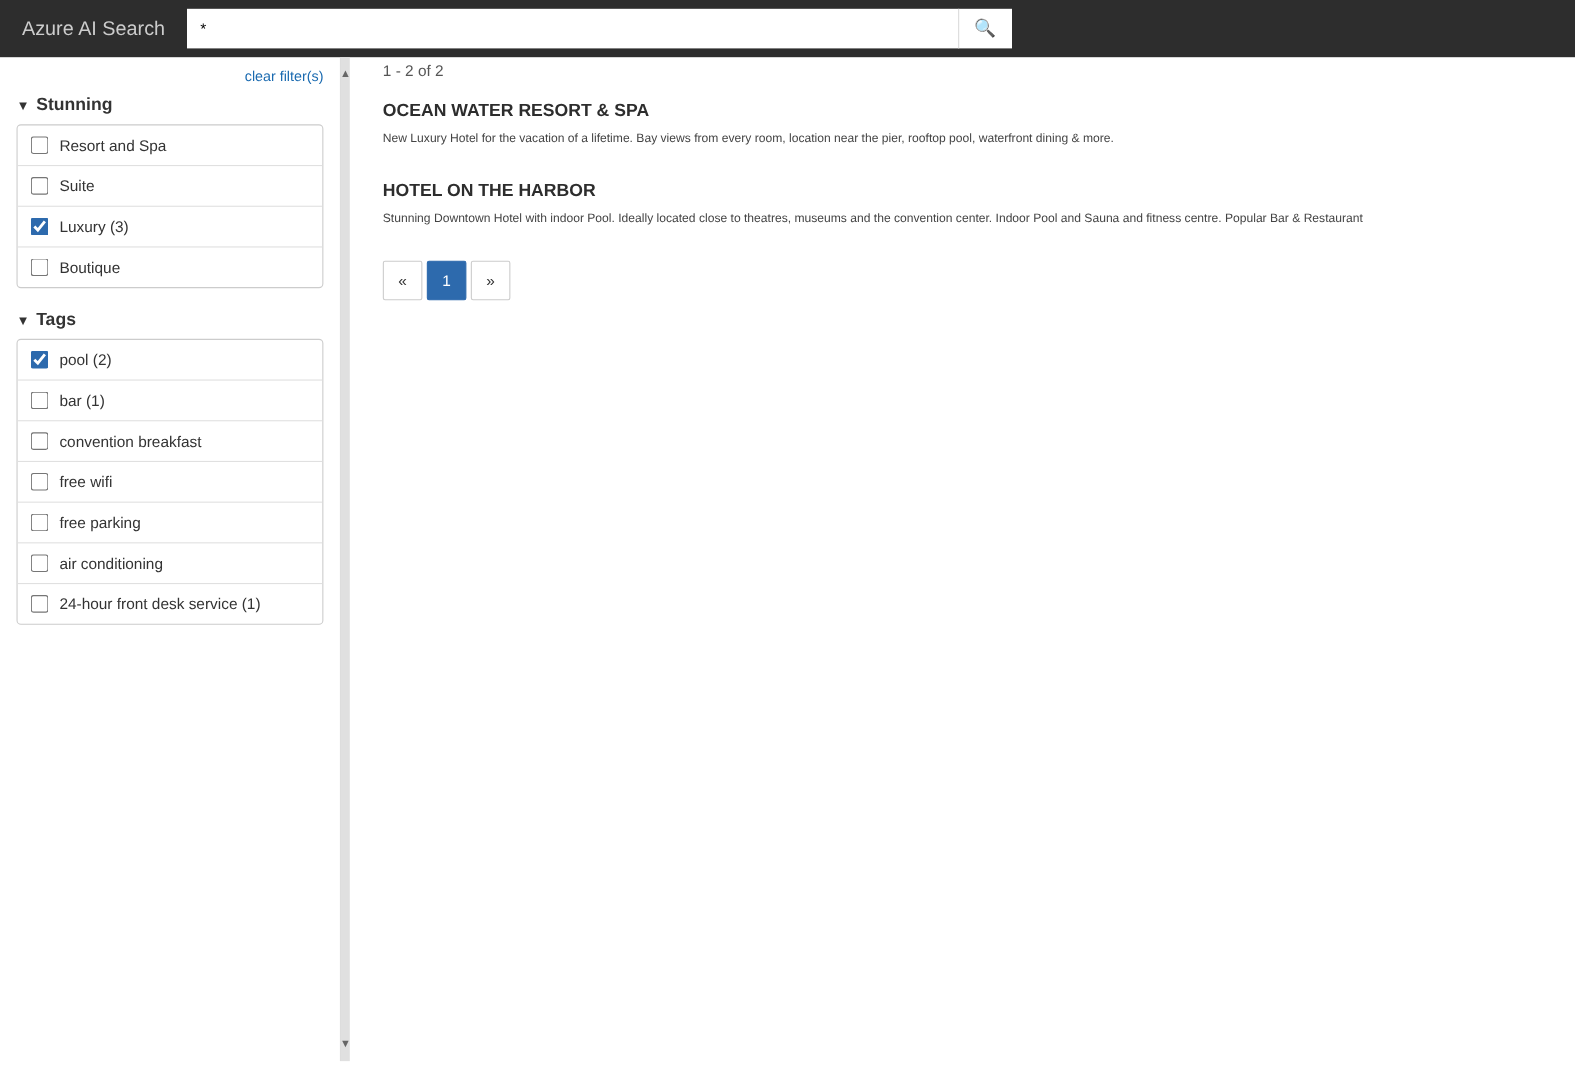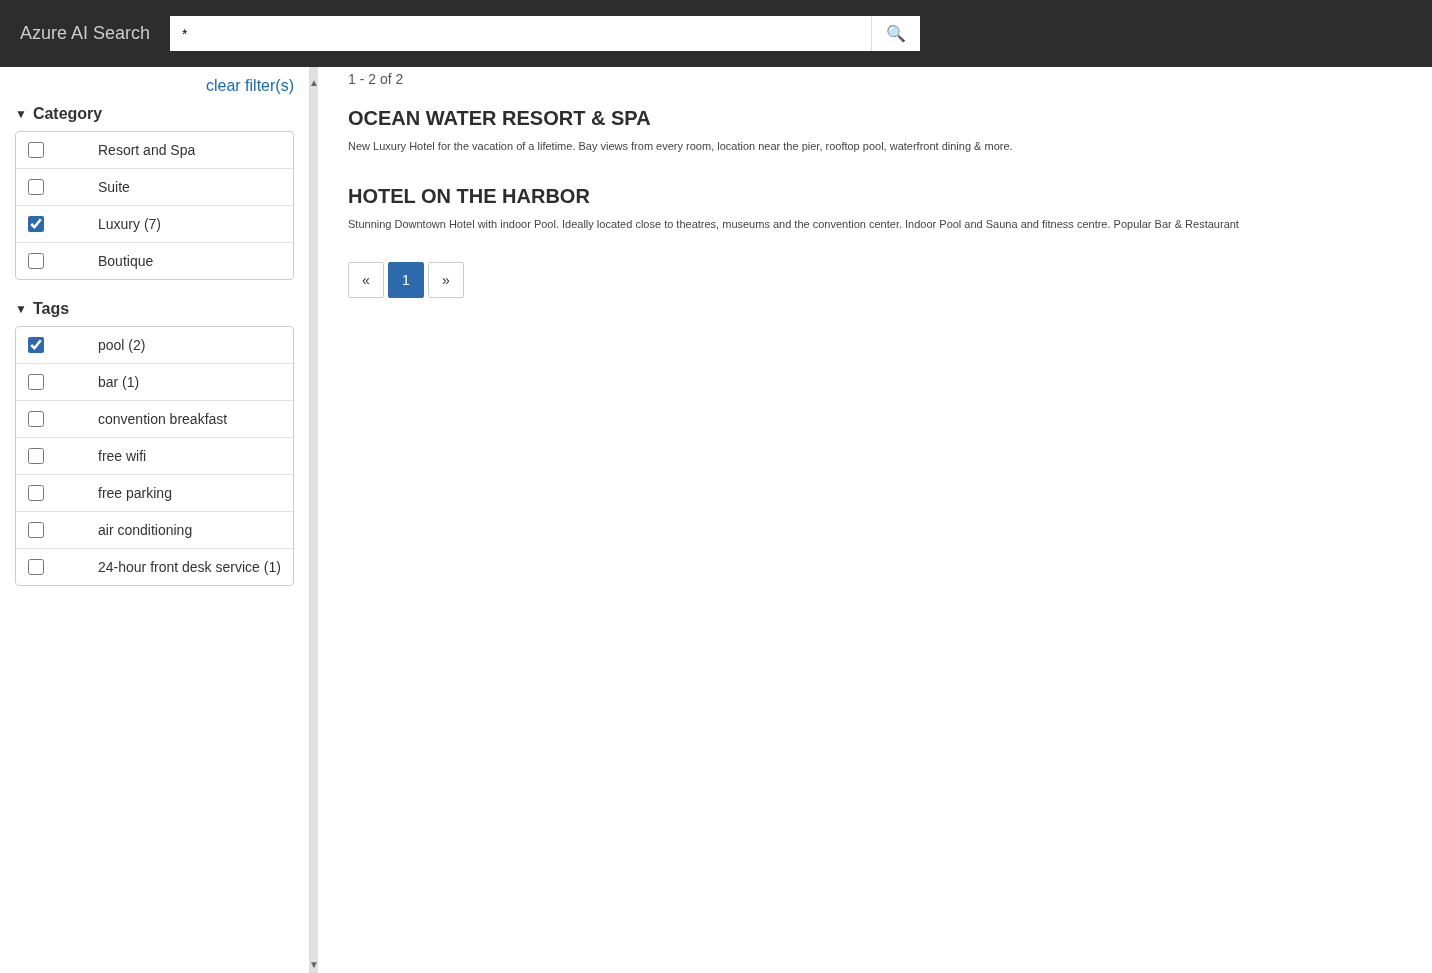--- a/index.html
+++ b/index.html
@@ -4,21 +4,21 @@
   <style>
     * { box-sizing: border-box; margin: 0; padding: 0; }
     body { font-family: 'Segoe UI', Arial, sans-serif; font-size: 14px; color: #333; background: #fff; }
 
     
     .header {
       background: #2d2d2d;
       display: flex;
       align-items: center;
       padding: 10px 20px;
-      height: 67px;
+      height: 52px;
     }
     .header-title {
       color: #ccc;
       font-size: 18px;
       font-weight: 300;
       white-space: nowrap;
       margin-right: 20px;
     }
     .search-container {
       display: flex;
@@ -56,21 +56,21 @@
       min-width: 310px;
       overflow-y: auto;
       padding: 10px 15px;
       border-right: 1px solid #ddd;
       position: relative;
     }
     .clear-filters {
       display: block;
       text-align: right;
       color: #1a6ab0;
-      font-size: 16px;
+      font-size: 13px;
       cursor: pointer;
       margin-bottom: 10px;
       text-decoration: none;
     }
 
     .facet-section { margin-bottom: 20px; }
     .facet-header {
       display: flex;
       align-items: center;
       font-size: 16px;
@@ -99,21 +99,20 @@
     .facet-item input[type="checkbox"] {
       margin-right: 10px;
       width: 16px;
       height: 16px;
       cursor: pointer;
       accent-color: #2d6aad;
     }
     .facet-label {
       font-size: 14px;
       color: #333;
-      margin-left: 44px;
     }
 
     
     .sidebar::-webkit-scrollbar { width: 8px; }
     .sidebar::-webkit-scrollbar-track { background: #f1f1f1; }
     .sidebar::-webkit-scrollbar-thumb { background: #aaa; border-radius: 4px; }
 
     
     .divider {
       width: 8px;
@@ -140,21 +139,21 @@
     .results-count {
       font-size: 14px;
       color: #555;
       margin-bottom: 20px;
     }
 
     .result-item {
       margin-bottom: 30px;
     }
     .result-title {
-      font-size: 20px;
+      font-size: 16px;
       font-weight: 600;
       color: #2d2d2d;
       text-transform: uppercase;
       margin-bottom: 8px;
       cursor: pointer;
     }
     .result-description {
       font-size: 11px;
       color: #444;
       line-height: 1.5;
@@ -201,34 +200,34 @@
 
 <div class="main-layout">
 
   <div class="sidebar">
 
     <a class="clear-filters">clear filter(s)</a>
 
     <div class="facet-section">
       <div class="facet-header">
         <span class="arrow">▼</span>
-        <span>Category</span>
+        <span>Stunning</span>
       </div>
       <div class="facet-list">
         <div class="facet-item">
           <input type="checkbox" style="">
           <span class="facet-label">Resort and Spa</span>
         </div>
         <div class="facet-item">
           <input type="checkbox" style="">
           <span class="facet-label">Suite</span>
         </div>
         <div class="facet-item">
           <input type="checkbox" checked="" style="">
-          <span class="facet-label">Luxury (7)</span>
+          <span class="facet-label">Luxury (3)</span>
         </div>
         <div class="facet-item">
           <input type="checkbox" style="">
           <span class="facet-label">Boutique</span>
         </div>
       </div>
     </div>
 
     <div class="facet-section">
       <div class="facet-header">

